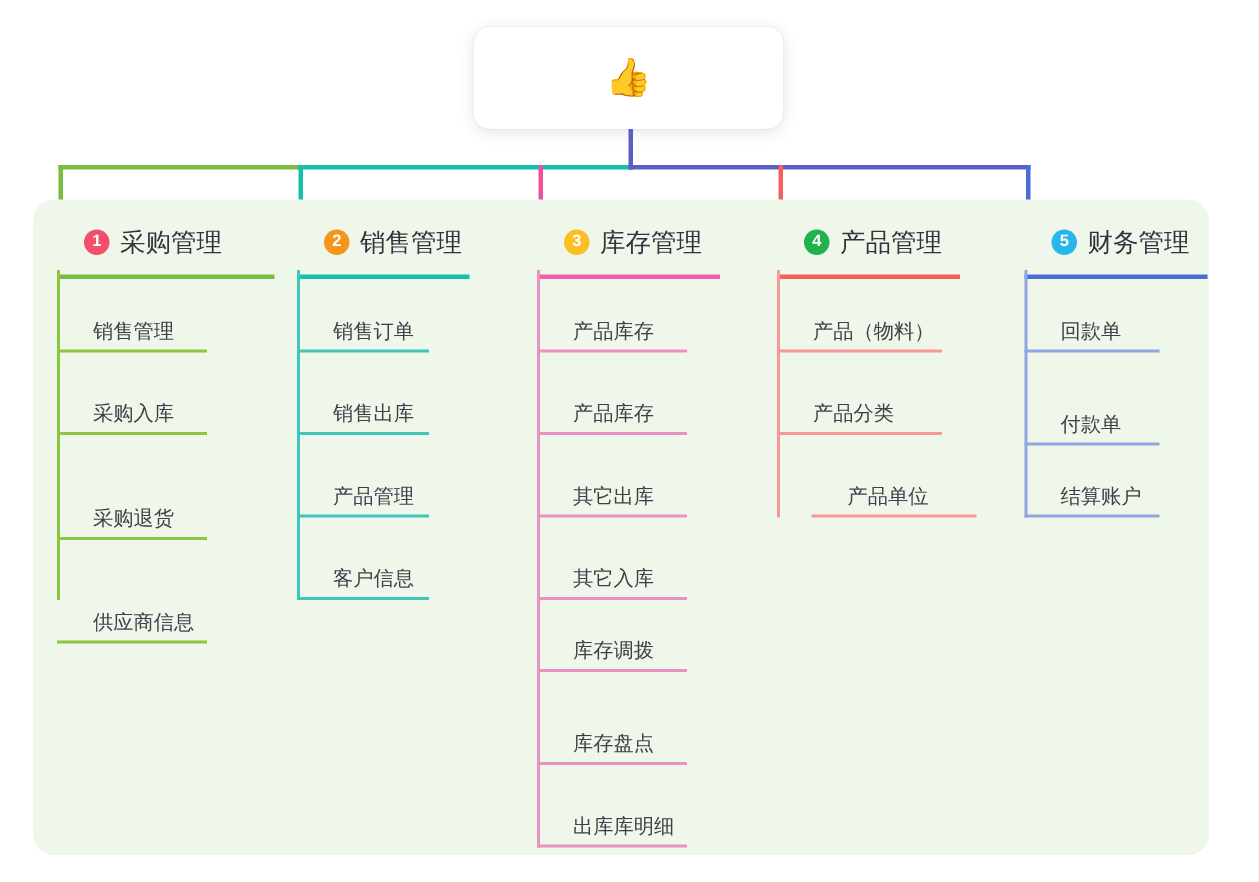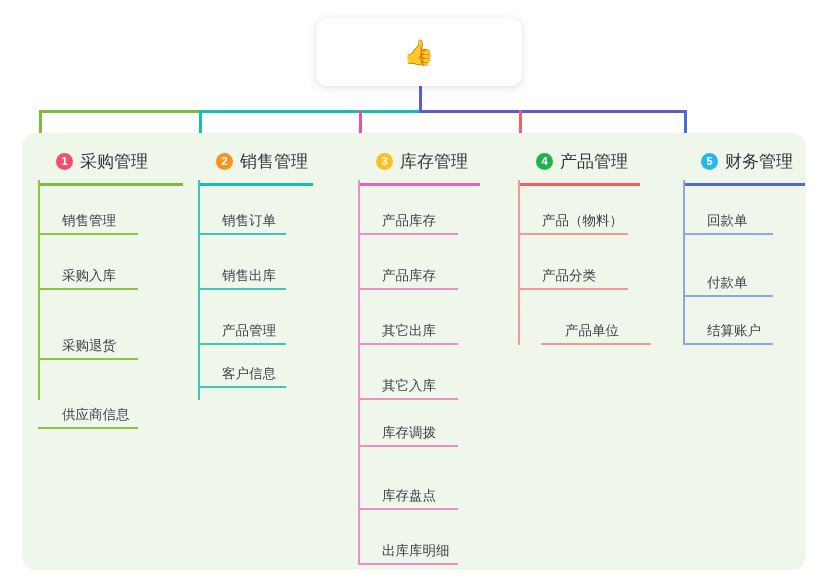--- a/index.html
+++ b/index.html
@@ -127,21 +127,21 @@
             <div class="leaf-rule" style="width: 88px; background: rgb(63, 198, 187);"></div>
           </div>
           <div class="leaf" style="position: absolute; left: 0px; top: 55px; width: 88px; height: 55px;">
             <span class="leaf-label">销售出库</span>
             <div class="leaf-rule" style="width: 88px; background: rgb(63, 198, 187);"></div>
           </div>
           <div class="leaf" style="position: absolute; left: 0px; top: 110px; width: 88px; height: 55px;">
             <span class="leaf-label">产品管理</span>
             <div class="leaf-rule" style="width: 88px; background: rgb(63, 198, 187);"></div>
           </div>
-          <div class="leaf" style="position: absolute; left: 0px; top: 153px; width: 88px; height: 55px;">
+          <div class="leaf" style="position: absolute; left: 0px; top: 165px; width: 88px; height: 55px;">
             <span class="leaf-label">客户信息</span>
             <div class="leaf-rule" style="width: 88px; background: rgb(63, 198, 187);"></div>
           </div>
         </div>
       </div>
       <div class="col" style="left: 358px;">
         <div class="col-head" style="position: absolute; top: 146px; left: 0px;">
           <span class="badge" style="background: rgb(251, 191, 36);">3</span>
           <span class="col-title">库存管理</span>
         </div>
@@ -157,21 +157,21 @@
             <div class="leaf-rule" style="width: 100px; background: rgb(236, 143, 196);"></div>
           </div>
           <div class="leaf" style="position: absolute; left: 0px; top: 110px; width: 100px; height: 55px;">
             <span class="leaf-label">其它出库</span>
             <div class="leaf-rule" style="width: 100px; background: rgb(236, 143, 196);"></div>
           </div>
           <div class="leaf" style="position: absolute; left: 0px; top: 165px; width: 100px; height: 55px;">
             <span class="leaf-label">其它入库</span>
             <div class="leaf-rule" style="width: 100px; background: rgb(236, 143, 196);"></div>
           </div>
-          <div class="leaf" style="position: absolute; left: 0px; top: 204px; width: 100px; height: 63px;">
+          <div class="leaf" style="position: absolute; left: 0px; top: 220px; width: 100px; height: 48px;">
             <span class="leaf-label">库存调拨</span>
             <div class="leaf-rule" style="width: 100px; background: rgb(236, 143, 196);"></div>
           </div>
           <div class="leaf" style="position: absolute; left: 0px; top: 275px; width: 100px; height: 55px;">
             <span class="leaf-label">库存盘点</span>
             <div class="leaf-rule" style="width: 100px; background: rgb(236, 143, 196);"></div>
           </div>
           <div class="leaf" style="position: absolute; left: 0px; top: 330px; width: 100px; height: 55px;">
             <span class="leaf-label">出库库明细</span>
             <div class="leaf-rule" style="width: 100px; background: rgb(236, 143, 196);"></div>

